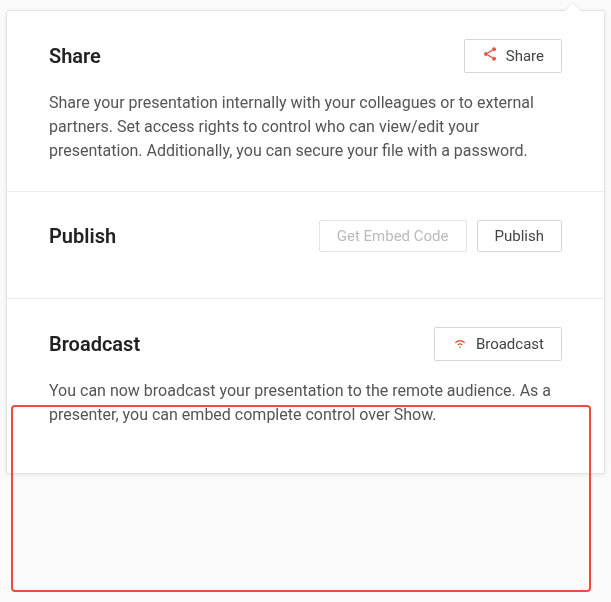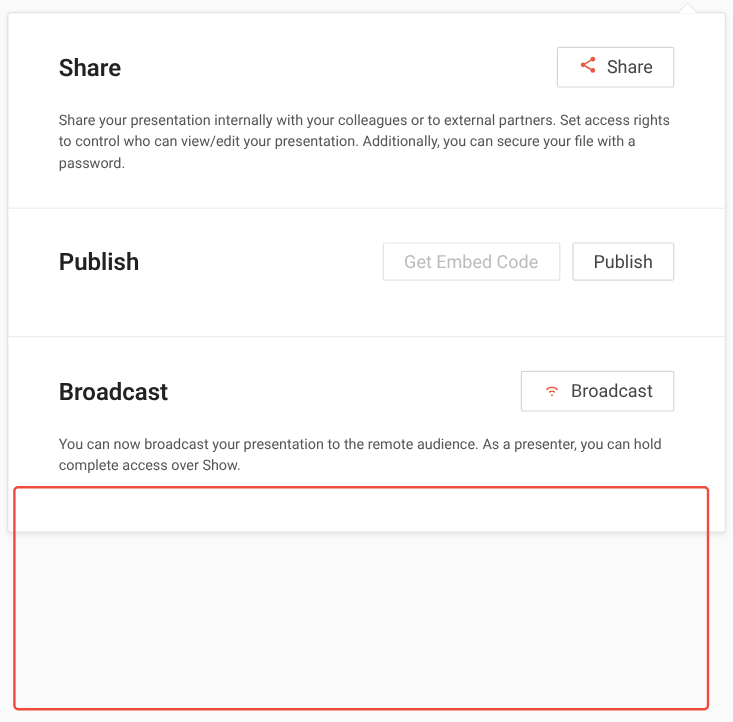--- a/index.html
+++ b/index.html
@@ -87,21 +87,21 @@
       border-color: #e4e4e4;
       text-align: center;
     }
     .icon-share {
       color: #e8573f;
     }
     .icon-wifi {
       color: #e8573f;
     }
     .section-desc {
-      font-size: 12px;
+      font-size: 16px;
       line-height: 1.5;
       color: #555;
     }
     .highlight-box {
       position: absolute;
       border: 2px solid #ef4b3b;
       border-radius: 4px;
       left: 11px;
       width: 580px;
       top: 405px;
@@ -157,18 +157,18 @@
             <svg width="16" height="16" viewBox="0 0 24 24" fill="none" stroke="currentColor" stroke-width="2">
               <path d="M5 13a10 10 0 0 1 14 0"></path>
               <path d="M8.5 16.5a5 5 0 0 1 7 0"></path>
               <circle cx="12" cy="20" r="1.2" fill="currentColor" stroke="none"></circle>
             </svg>
           </span>
           <span>Broadcast</span>
         </button>
       </div>
     </div>
-    <div class="section-desc">You can now broadcast your presentation to the remote audience. As a presenter, you can hold complete access over Show.</div>
+    <div class="section-desc">You can now broadcast your presentation to the remote audience. As a presenter, you can embed complete control over Show.</div>
   </div>
 
 </div>
 
 <div class="highlight-box"></div>
 
 </body></html>

